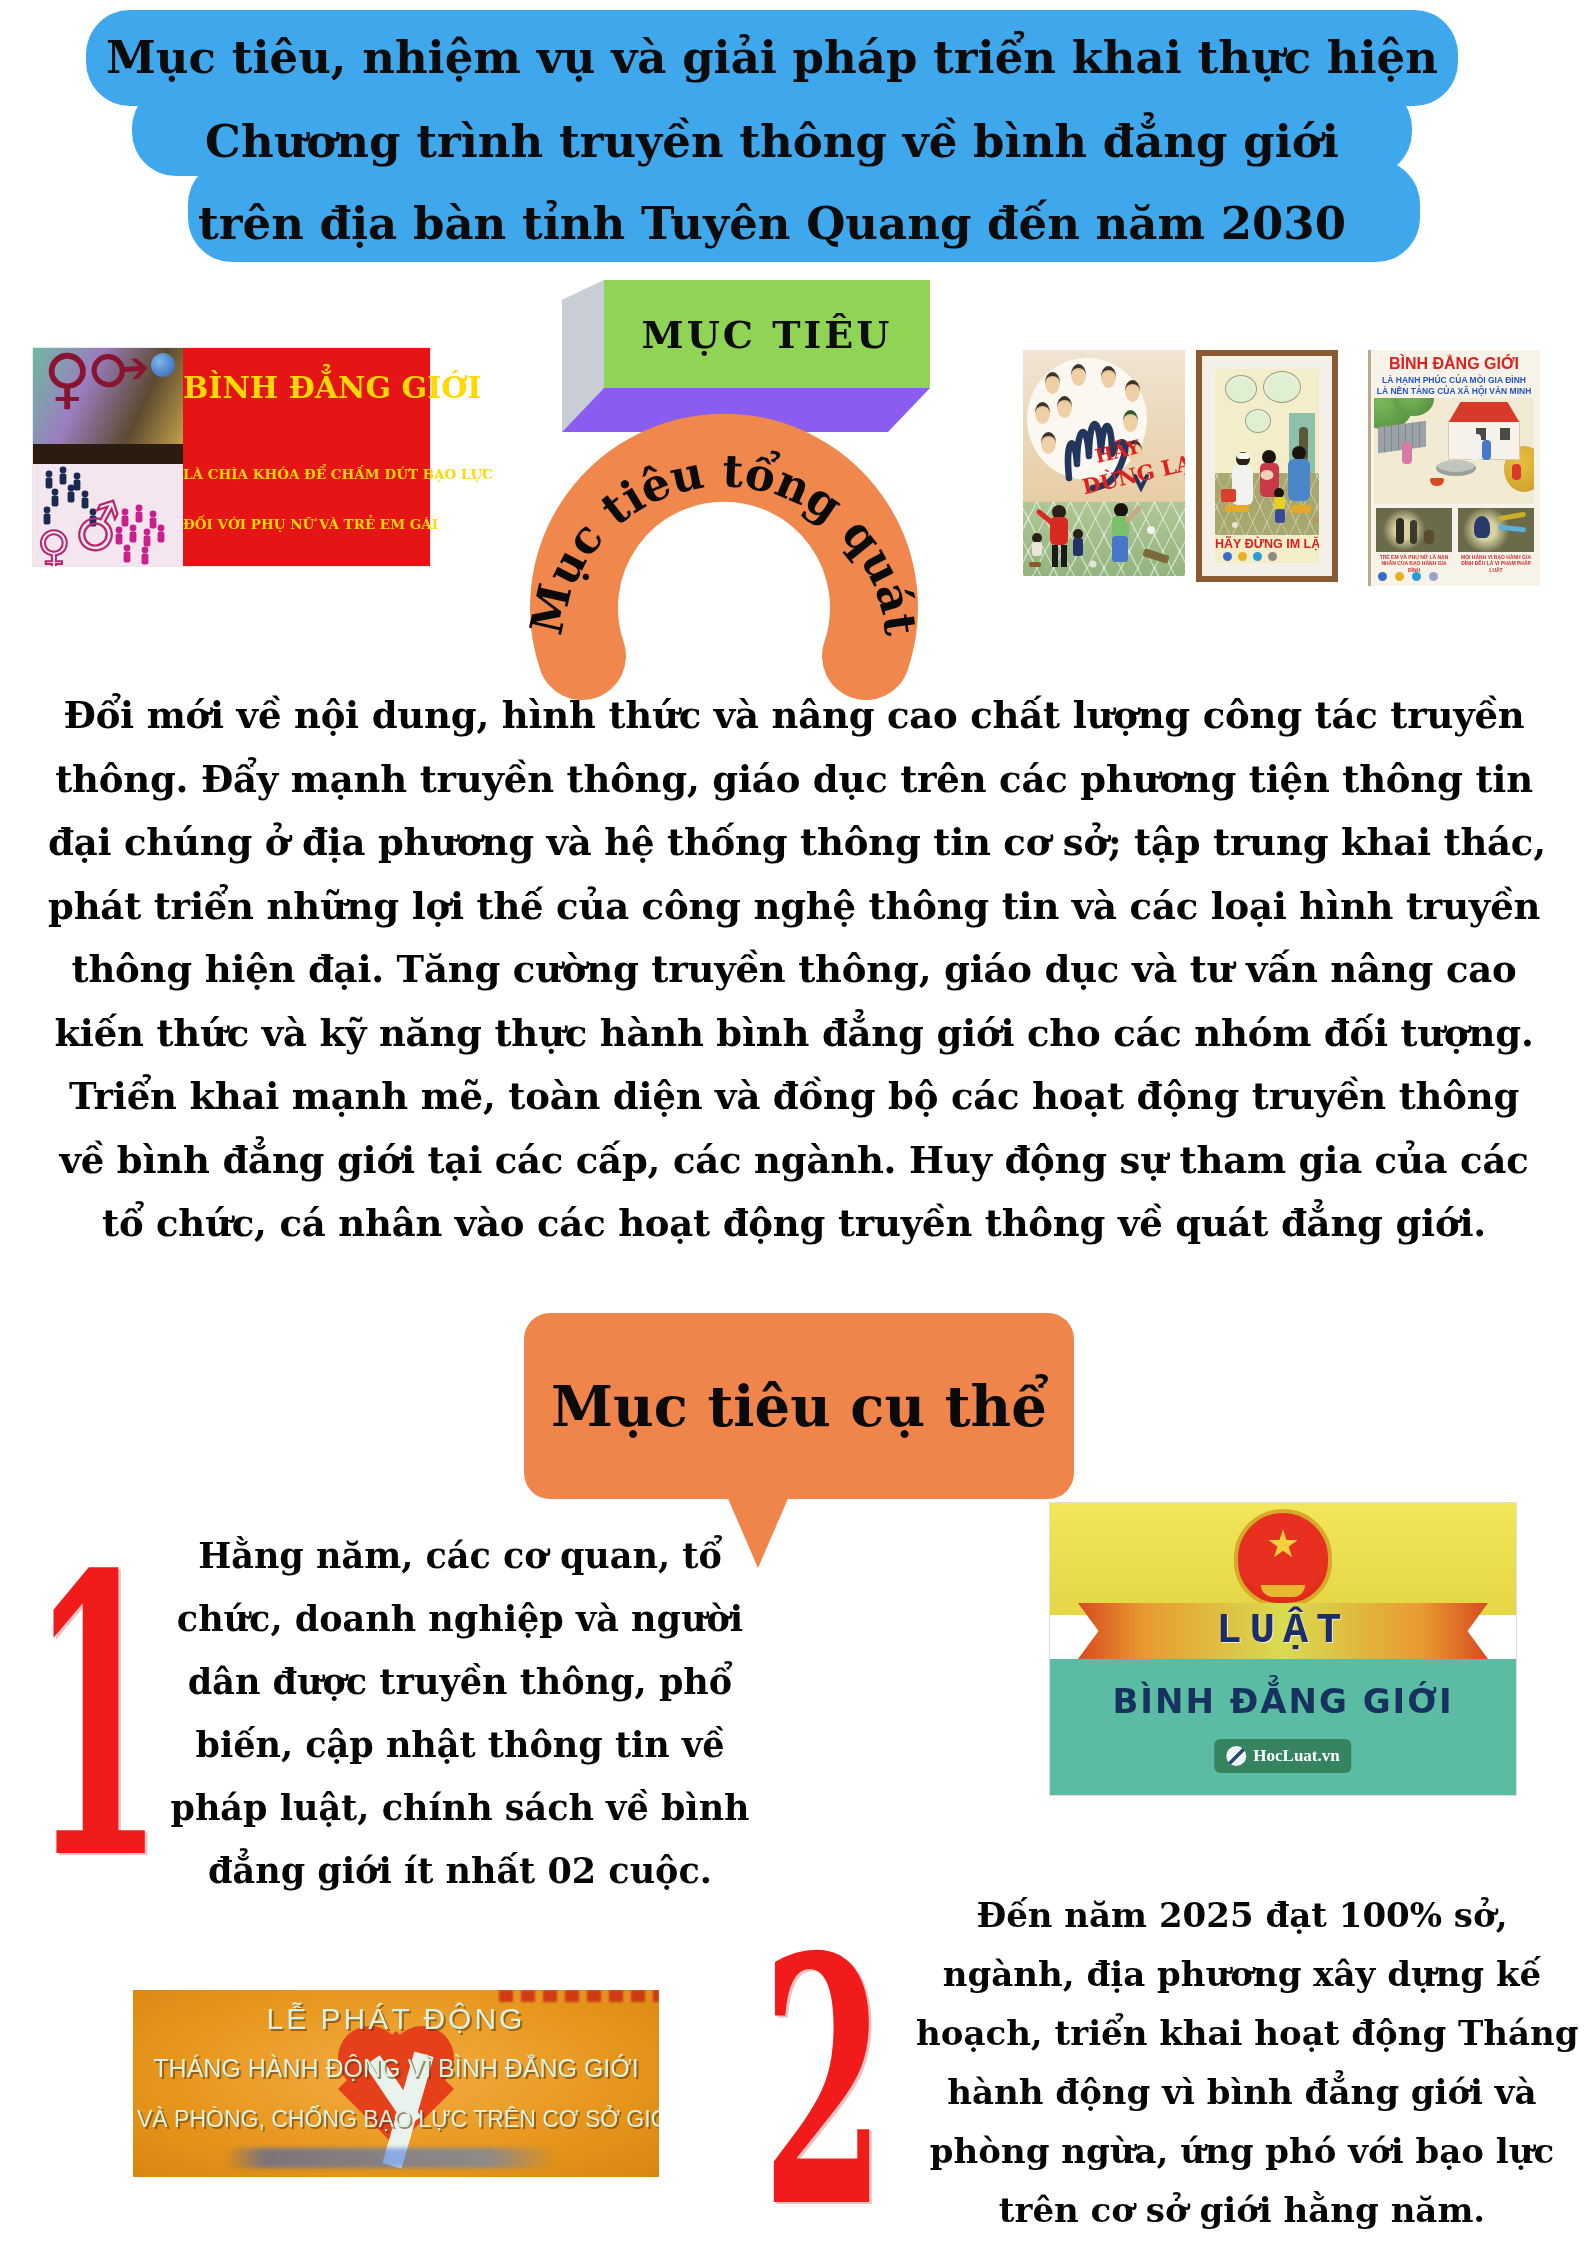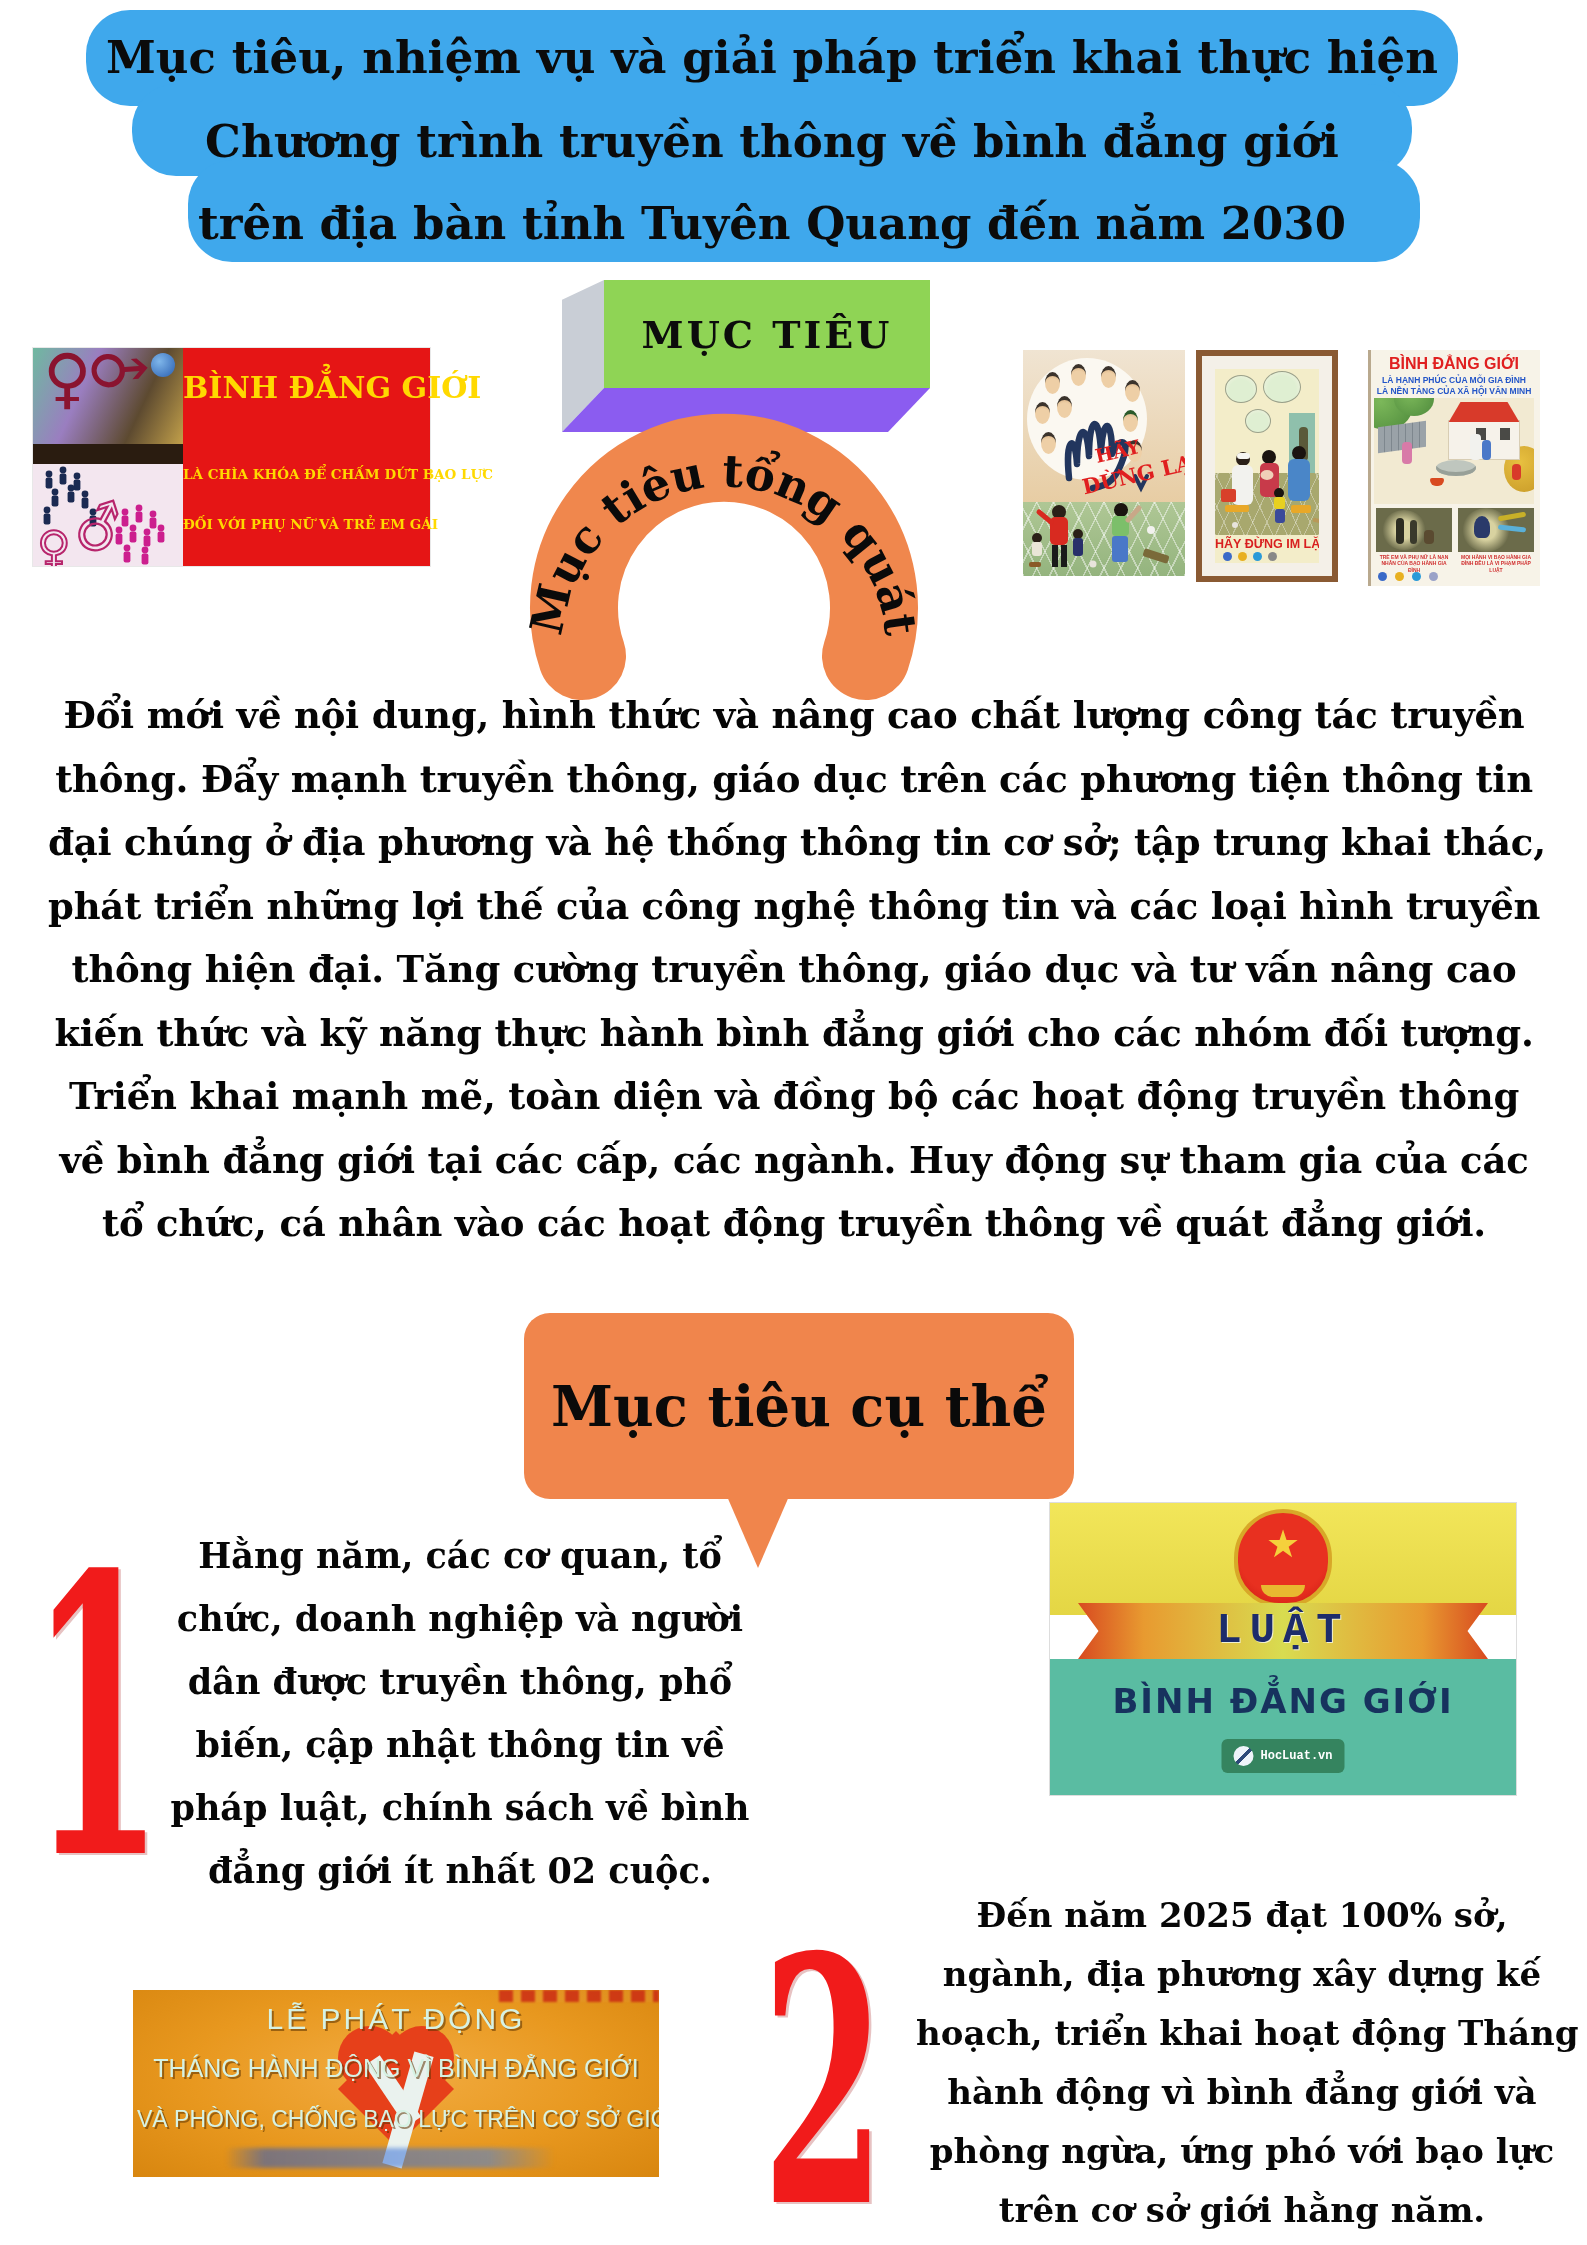--- a/index.html
+++ b/index.html
@@ -148,21 +148,21 @@
      color:#1D2C6B;letter-spacing:8px;text-shadow:1px 1px 0 #f0f0d0;}
   .bk-teal{position:absolute;left:0;top:156px;width:100%;height:136px;background:#5ABCA2;}
   .bk-title{position:absolute;left:0;top:22px;width:100%;text-align:center;
      font-family:"DejaVu Sans",sans-serif;font-size:34px;font-weight:bold;color:#17325E;
      letter-spacing:2px;white-space:nowrap;}
   .bk-badge{position:absolute;left:50%;top:80px;transform:translateX(-50%);
      height:34px;padding:0 12px;background:#35845F;border-radius:6px;
      display:inline-flex;align-items:center;gap:7px;}
   .bk-badge-icon{width:20px;height:20px;border-radius:50%;
      background:linear-gradient(135deg,#EEF4FA 45%,#2D4A7A 45% 58%,#EEF4FA 58%);}
-  .bk-badge span{font-family:Liberation Mono, monospace;font-size:12px;font-weight:bold;color:#fff;white-space:nowrap;}
+  .bk-badge span{font-family:Liberation Serif, serif;font-size:17px;font-weight:bold;color:#fff;white-space:nowrap;}
 
   
   .banner{left:133px;top:1990px;width:526px;height:187px;overflow:hidden;
      background:radial-gradient(ellipse at 50% 45%,#F2AC42 0%,#E8981F 55%,#D8860F 100%);}
   .bn-heart{position:absolute;left:205px;top:28px;width:130px;height:120px;}
   .bn-heart .c{position:absolute;width:64px;height:64px;border-radius:50%;background:#E6401A;}
   .bn-heart .c1{left:0px;top:8px;} .bn-heart .c2{left:52px;top:8px;}
   .bn-heart .sq{position:absolute;left:17px;top:30px;width:82px;height:82px;background:#E6401A;transform:rotate(45deg);}
   .bn-rib1{position:absolute;left:60px;top:34px;width:20px;height:116px;background:#EAF2EE;transform:rotate(16deg);}
   .bn-rib2{position:absolute;left:46px;top:36px;width:18px;height:74px;background:#EAF2EE;transform:rotate(-34deg);}

